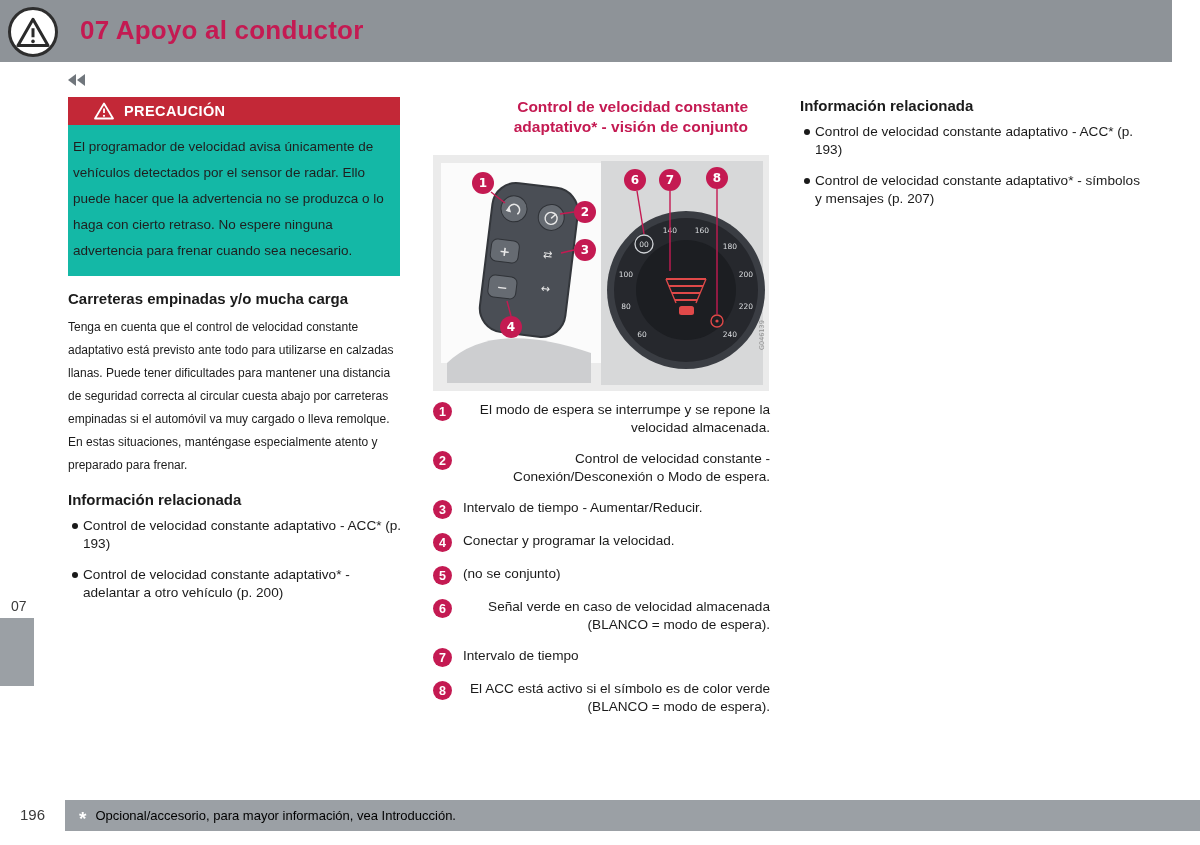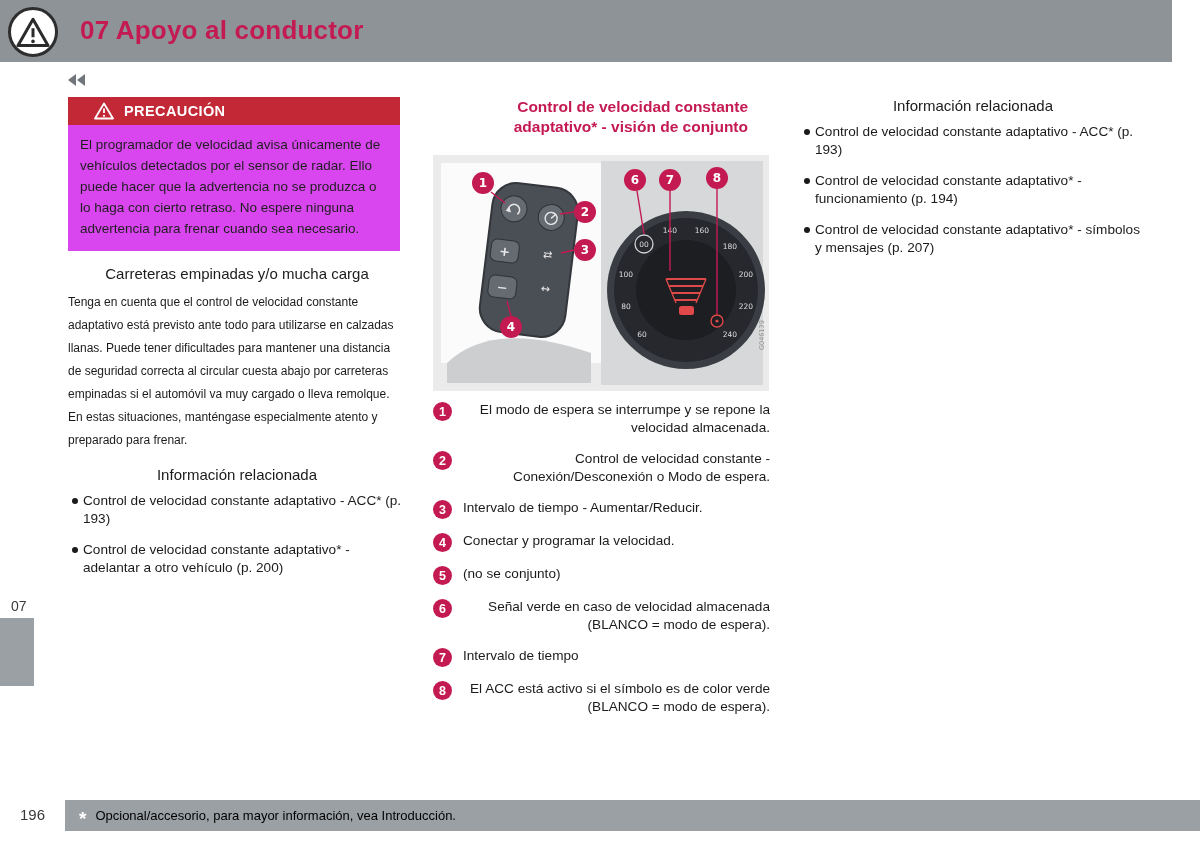--- a/index.html
+++ b/index.html
@@ -14,23 +14,23 @@
   .continuation { position:absolute; top:72px; left:68px; }
 
   .col { position:absolute; top:95px; }
   .col-left  { left:68px;  width:338px; }
   .col-mid   { left:433px; width:337px;text-align:right; }
   .col-right { left:800px; width:346px; }
 
   .caution { width:332px; margin-top:2px; }
   .caution-head { background:#c32837; color:#fff; display:flex; align-items:center; gap:10px; padding:0 26px; height:28px; }
   .caution-title { font-weight:bold; font-size:14.5px; letter-spacing:.4px; }
-  .caution-body { background:#d946ef; padding:9px 12px 12px; font-size:13.5px; line-height:21px; color:#1f1f1f; }
-
-  .subhead { font-size:15px; font-weight:normal; margin:14px 0 9px;text-align:center; }
+  .caution-body { background:#14b8a6; padding:9px 5px 12px; font-size:13.5px; line-height:26px; color:#1f1f1f; }
+
+  .subhead { font-size:15px; font-weight:bold; margin:14px 0 9px; }
   .subhead.first { margin-top:2px; }
   .bodytext { font-size:12px; line-height:23px; }
 
   .bullets { list-style:none; margin-top:6px; }
   .bullet-item { display:flex; gap:5px; margin-bottom:13px; font-size:13.6px; line-height:18px; }
   .dot { flex:0 0 auto; width:6px; height:6px; border-radius:50%; background:#1a1a1a; margin:6px 0 0 4px; }
 
   .mid-heading { font-size:15.5px; line-height:20px; font-weight:bold; color:#c41a52; width:315px; margin:2px 0 18px; }
   .diagram { width:336px; height:236px; }
   .callouts { list-style:none; margin-top:10px; }
@@ -232,24 +232,20 @@
 
   <section class="col col-right">
     <h2 class="subhead first">Información relacionada</h2>
     <ul class="bullets">
       <li class="bullet-item">
         <span class="dot"></span>
         <span>Control de velocidad constante adaptativo - ACC* (p. 193)</span>
       </li>
       <li class="bullet-item">
         <span class="dot"></span>
-        <span>Control de velocidad constante adaptativo* - funcionamiento (p. 194)</span>
-      </li>
-      <li class="bullet-item">
-        <span class="dot"></span>
         <span>Control de velocidad constante adaptativo* - símbolos y mensajes (p. 207)</span>
       </li>
     </ul>
   </section>
 
   <span class="tab-label">07</span>
   <div class="tab-block"></div>
 
   <div class="pageno">196</div>
   <footer class="footbar">

